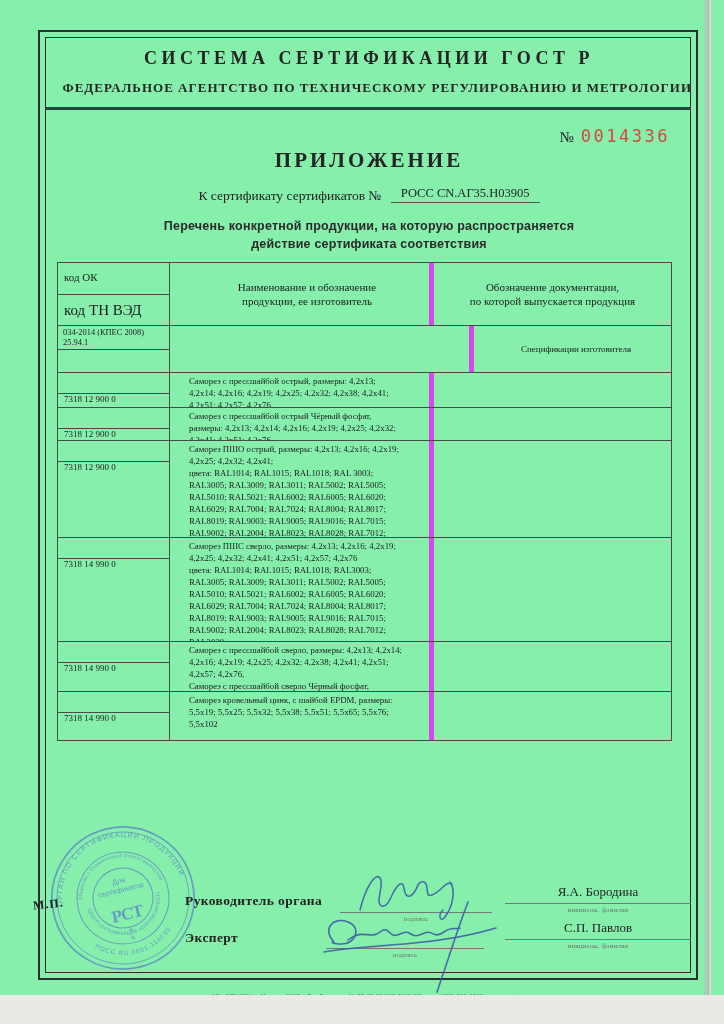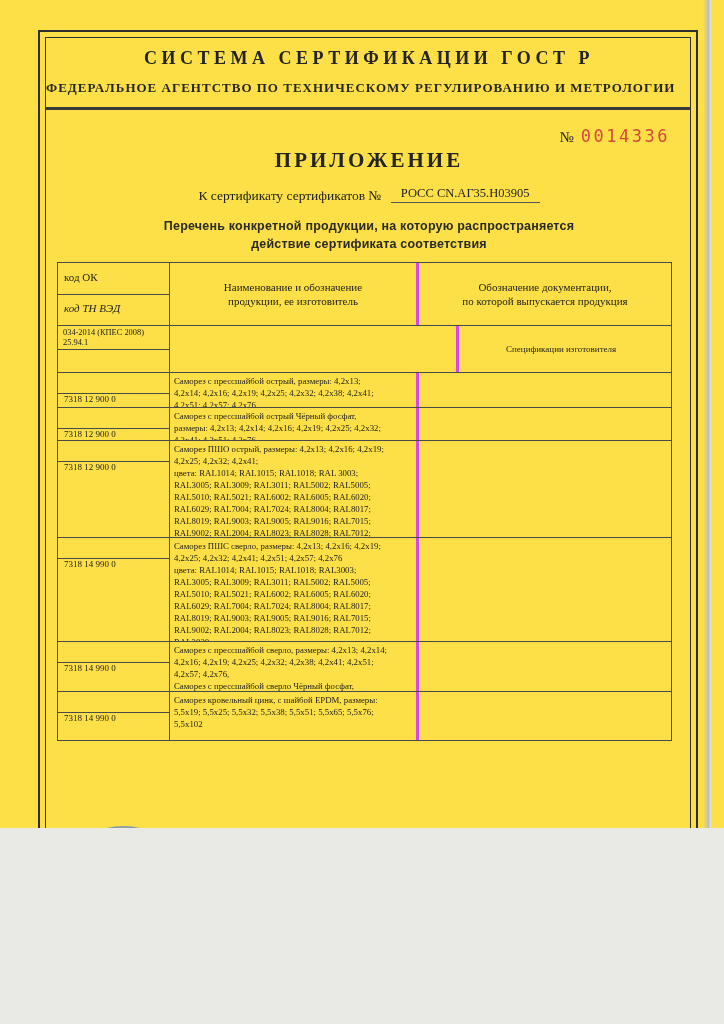--- a/index.html
+++ b/index.html
@@ -1,53 +1,53 @@
 <!DOCTYPE html>
 <html><head>
 <meta charset="utf-8">
 <style>
   html,body{margin:0;padding:0;background:#e9e9e6;}
-  .page{position:relative;width:724px;height:828px;background:#fde047;overflow:hidden;
+  .page{position:relative;width:724px;height:995px;background:#86efac;overflow:hidden;
         font-family:"Liberation Serif",serif;color:#1d1d1d;}
   .abs{position:absolute;}
   
   .edge-right{left:703px;top:0;width:8px;height:1024px;
     background:linear-gradient(90deg,rgba(250,250,248,0),#bdbdb9 70%,#e9e9e5);}
   .blot{left:40px;top:1007px;width:15px;height:6px;background:#474c54;border-radius:2px;
     transform:rotate(-9deg);opacity:.85;}
   
   .frame-outer{left:38px;top:30px;width:660px;height:950px;border:2px solid #2e2e2e;box-sizing:border-box;}
   .frame-inner{left:45px;top:37px;width:646px;height:936px;border:1.5px solid #2e2e2e;box-sizing:border-box;}
   
   .h-system{left:46px;top:48px;width:646px;text-align:center;font-weight:bold;font-size:18px;
     letter-spacing:4.5px;color:#232323;}
-  .h-agency{left:46px;top:80px;width:646px;text-align:left;font-weight:bold;font-size:13px;
+  .h-agency{left:46px;top:80px;width:646px;text-align:right;font-weight:bold;font-size:13px;
     letter-spacing:1px;color:#262626;}
   .h-rule{left:46px;top:107px;width:645px;height:2.5px;background:#3a3a3a;}
   .serial{left:380px;top:126px;width:290px;text-align:right;}
   .serial .no-sign{font-size:15px;color:#222;margin-right:7px;}
   .serial .no-digits{font-family:"DejaVu Sans Mono",monospace;font-size:17px;letter-spacing:2.5px;color:#d6473c;}
   .title{left:46px;top:148px;width:646px;text-align:center;font-weight:bold;font-size:21px;
     letter-spacing:3px;color:#242424;}
   .cert-line{left:46px;top:188px;width:646px;text-align:center;font-size:13.5px;color:#222;}
   .cert-line .cert-no{display:inline-block;border-bottom:1px solid #555;padding:0 10px 1px 10px;
     margin-left:6px;font-size:12.5px;transform:translateY(-3px);}
   .subtitle{left:46px;width:646px;text-align:center;font-family:"Liberation Sans",sans-serif;
     font-weight:bold;font-size:12.5px;color:#2a2a2a;letter-spacing:.2px;}
   
   .tbl{left:57px;top:262px;width:615px;border:1.3px solid #4a4a4a;box-sizing:border-box;
     font-size:8.8px;color:#1c1c1c;}
   .tr{display:flex;border-bottom:1px solid #4a4a4a;box-sizing:border-box;}
   .tr:last-child{border-bottom:none;}
   .c1{width:112px;border-right:1px solid #4a4a4a;box-sizing:border-box;display:flex;flex-direction:column;}
-  .c2{width:249px;border-right:3px solid #d946ef;box-sizing:border-box;}
+  .c2{width:249px;border-right:5px solid #d946ef;box-sizing:border-box;margin-left:15px;}
   .c3{flex:1;box-sizing:border-box;}
   .tr.head{height:63px;border-bottom:1.4px solid #4a4a4a;}
   .head .c1 .hc-top{height:32px;border-bottom:1px solid #4a4a4a;padding:8px 0 0 6px;font-size:11px;box-sizing:border-box;}
-  .head .c1 .hc-bot{flex:1;padding:7px 0 0 6px;font-size:11px;box-sizing:border-box;font-style:italic;}
+  .head .c1 .hc-bot{flex:1;padding:7px 0 0 6px;font-size:15px;box-sizing:border-box;}
   .head .c2,.head .c3{display:flex;align-items:center;justify-content:center;text-align:center;
     font-size:11px;line-height:14px;white-space:pre-line;}
   .tr.first{height:47px;gap:40px;}
   .first .c1 .ok-code{height:24px;border-bottom:1px solid #4a4a4a;padding:2px 4px 0 5px;
     font-size:8.4px;line-height:10px;white-space:pre-line;box-sizing:border-box;}
   .first .c1 .ok-rest{flex:1;}
   .first .c3{display:flex;align-items:center;padding-left:7px;font-size:9px;}
   .row .c1 .blank{height:21px;border-bottom:1px solid #4a4a4a;box-sizing:border-box;}
   .row .c1 .code-cell{flex:1;display:flex;align-items:flex-start;padding-left:6px;font-size:9px;}
   .row .c2 .ptext{padding:1.5px 3px 0 4px;line-height:12px;white-space:pre-line;}

